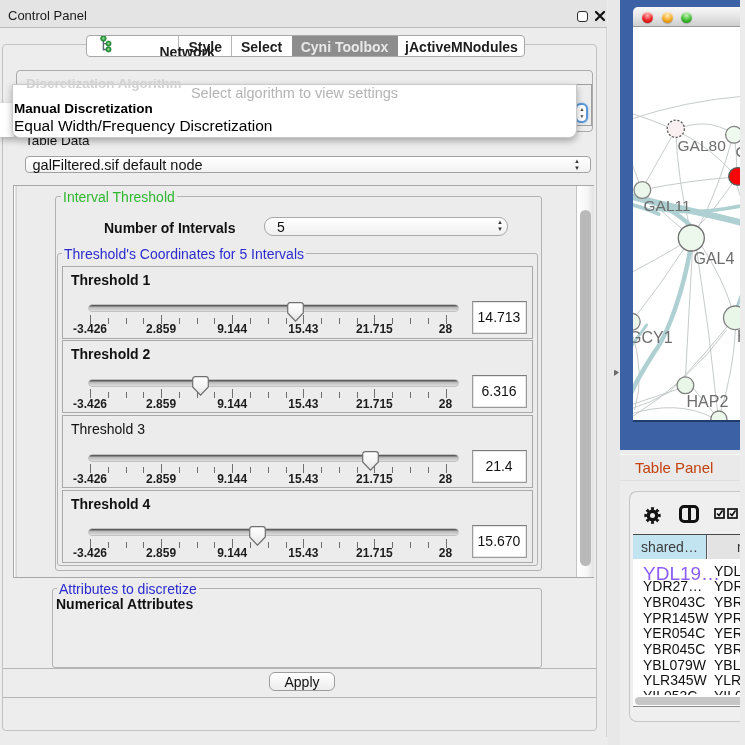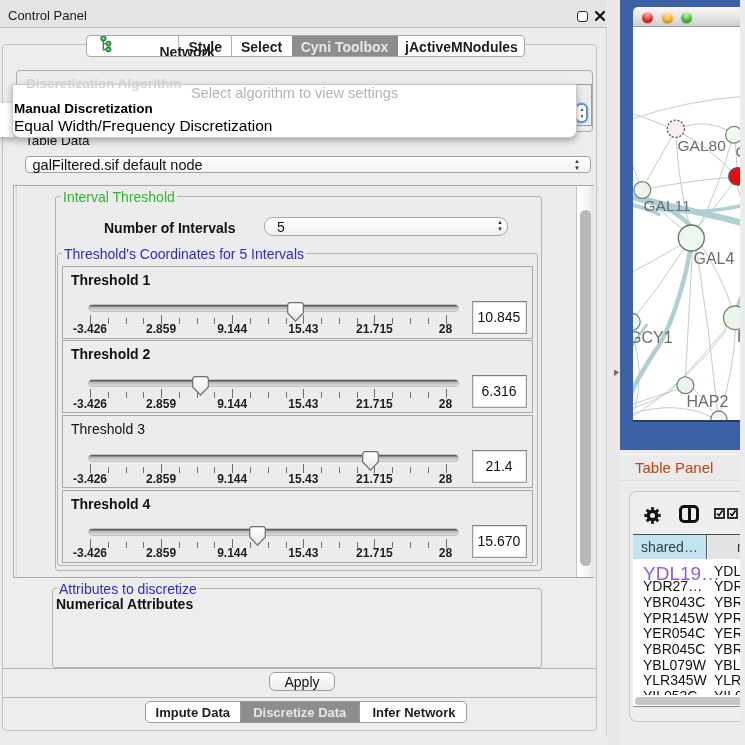--- a/index.html
+++ b/index.html
@@ -106,21 +106,21 @@
   <svg class="abs" style="left:223.7px;top:35.0px;" width="17" height="20" viewBox="0 0 17 20">
     <defs>
             <linearGradient id="tg1" x1="0" y1="0" x2="0" y2="1">
               <stop offset="0" stop-color="#ffffff"></stop>
               <stop offset="0.55" stop-color="#f3f3f3"></stop>
               <stop offset="1" stop-color="#e2e2e2"></stop>
             </linearGradient>
           </defs>
     <path d="M3.2 0.7 H13.8 Q16.3 0.7 16.3 3.2 V11 L8.5 19.2 L0.7 11 V3.2 Q0.7 0.7 3.2 0.7 Z" fill="url(#tg1)" stroke="#6f6f6f" stroke-width="1.2"></path>
   </svg>
-  <div class="abs" style="left:408.5px;top:34px;width:55px;height:33px;background:#fff;border:1.5px solid #9b9b9b;border-top-color:#7d7d7d;box-shadow:inset 0 0 0 0.5px #cfcfcf;text-align:center;font-size:14px;color:#111;line-height:30px;">10.845</div>
+  <div class="abs" style="left:408.5px;top:34px;width:55px;height:33px;background:#fff;border:1.5px solid #9b9b9b;border-top-color:#7d7d7d;box-shadow:inset 0 0 0 0.5px #cfcfcf;text-align:center;font-size:14px;color:#111;line-height:30px;">14.713</div>
 </div>
 <div class="abs" style="left:62px;top:340.3px;width:471px;height:73.0px;border:1px solid #a9a9a9;background:#ececec;">
   <div class="abs" style="left:8px;top:5px;font-size:14px;font-weight:bold;color:#111;">Threshold 2</div>
   <div class="abs" style="left:26.0px;top:38.5px;width:369.0px;height:6px;background:linear-gradient(#5c5c5c 0px,#5c5c5c 1px,#b6b6b6 2px,#dedede 100%);border-radius:3px;box-shadow:0 0 0 0.5px #989898;"></div>
   <div class="abs" style="left:27.0px;top:48.0px;width:1px;height:9px;background:#6f6f6f;"></div>
         <div class="abs" style="left:44.8px;top:51.0px;width:1px;height:6px;background:#6f6f6f;"></div>
         <div class="abs" style="left:62.5px;top:51.0px;width:1px;height:6px;background:#6f6f6f;"></div>
         <div class="abs" style="left:80.3px;top:51.0px;width:1px;height:6px;background:#6f6f6f;"></div>
         <div class="abs" style="left:98.1px;top:48.0px;width:1px;height:9px;background:#6f6f6f;"></div>
         <div class="abs" style="left:115.9px;top:51.0px;width:1px;height:6px;background:#6f6f6f;"></div>
@@ -244,25 +244,20 @@
 </div>
 
   <div class="abs" style="left:52px;top:588px;width:490px;height:80px;border:1px solid #b2b2b2;border-radius:3px;"></div>
   <div class="abs" style="left:57px;top:581px;background:#ececec;padding:0 2px;font-size:14px;color:#2b2bd0;">Attributes to discretize</div>
   <div class="abs" style="left:56px;top:596px;font-size:14px;font-weight:bold;color:#111;">Numerical Attributes</div>
 
   <div class="abs" style="left:3px;top:668px;width:593px;height:0;border-top:1px solid #b5b5b5;"></div>
   <div class="abs" style="left:269px;top:671.8px;width:66px;height:19.5px;background:linear-gradient(#ffffff,#ededed);border:1px solid #9d9d9d;border-radius:6px;text-align:center;font-size:14px;color:#111;padding-top:1.5px;">Apply</div>
   <div class="abs" style="left:3px;top:697px;width:593px;height:0;border-top:1px solid #b5b5b5;"></div>
 
-  <div class="abs" id="bottabs" style="left:145px;top:701px;width:322px;height:21.5px;background:#fff;border:1px solid #9a9a9a;border-radius:5px;overflow:hidden;font-size:13px;font-weight:bold;color:#1d1d1d;">
-    <div class="abs" style="left:0;top:0;width:94.5px;height:22px;border-right:1px solid #9a9a9a;text-align:center;padding-top:3px;">Impute Data</div>
-    <div class="abs" style="left:94.5px;top:0;width:118.5px;height:22px;background:#8d8d8d;color:#e7e7e7;text-align:center;padding-top:3px;">Discretize Data</div>
-    <div class="abs" style="left:213px;top:0;width:109px;height:22px;border-left:1px solid #9a9a9a;text-align:center;padding-top:3px;">Infer Network</div>
-  </div>
 
   <div class="abs" style="left:608px;top:0;width:12px;height:745px;background:#e8e8e8;"></div>
 
   <svg class="abs" style="left:613px;top:369px;" width="7" height="8" viewBox="0 0 7 8">
       <path d="M1 7 L1 2 Q1 0.5 2.5 1.2 L6 3.5 Z" fill="#6b6b6b"></path>
     </svg>
 
   <div class="abs" style="left:620px;top:0;width:125px;height:450px;background:#3d61a5;"></div>
 
   <div class="abs" style="left:632.5px;top:7px;width:112.5px;height:20px;background:linear-gradient(#f8f8f8 0%,#e8e8e8 45%,#cfcfcf 100%);border-bottom:1px solid #9a9a9a;border-top-left-radius:5px;"></div>

